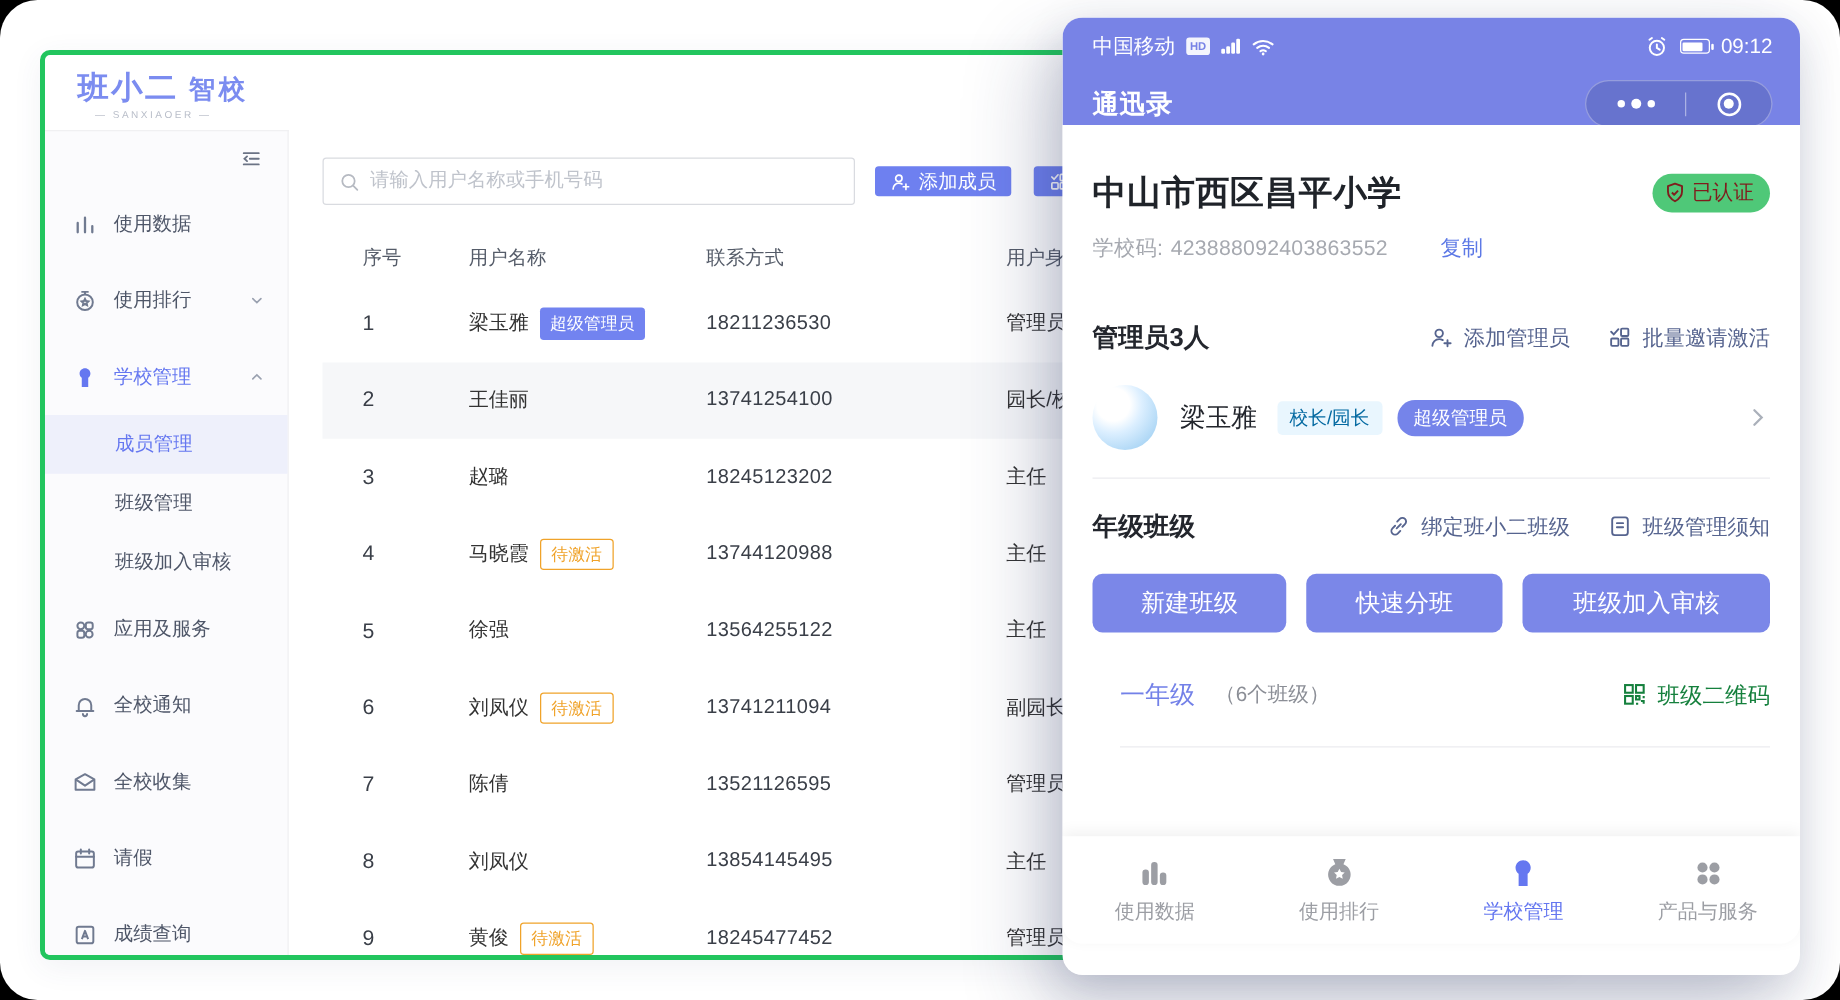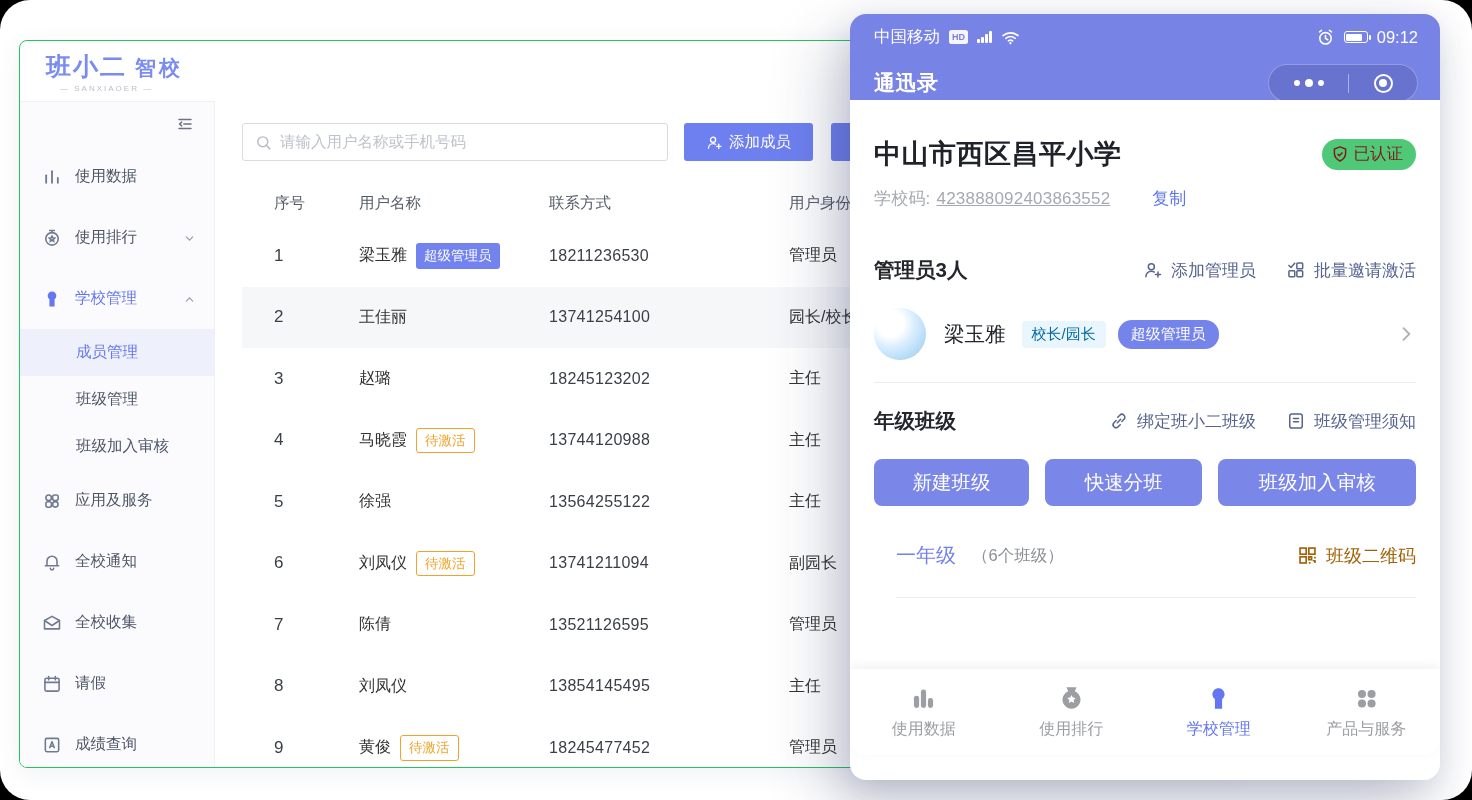--- a/index.html
+++ b/index.html
@@ -1,21 +1,21 @@
 <!DOCTYPE html>
 <html><head>
 <meta charset="utf-8">
 <style>
   * { margin:0; padding:0; box-sizing:border-box; }
   html,body { width:1472px; height:800px; background:#000; font-family:"Liberation Sans","DejaVu Sans",sans-serif; }
   .canvas { position:relative; width:1472px; height:800px; background:#fff; border-radius:30px; overflow:hidden; }
 
   
-  .desktop { position:absolute; left:19px; top:40px; width:1224px; height:728px; background:#fff;
-             border:1px solid #22c55e; border-radius:8px; box-shadow:0 6px 24px rgba(60,70,110,.07); overflow:hidden; z-index:1; }
+  .desktop { position:absolute; left:32px; top:40px; width:1224px; height:728px; background:#fff;
+             border:4px solid #22c55e; border-radius:8px; box-shadow:0 6px 24px rgba(60,70,110,.07); overflow:hidden; z-index:1; }
   .desk-header { height:60px; display:flex; align-items:center; padding-left:26px; }
   .logo-line { display:flex; align-items:baseline; gap:8px; }
   .logo-brand { font-size:25px; font-weight:bold; color:#7b8cf0; letter-spacing:2px; }
   .logo-suffix { font-size:21px; font-weight:bold; color:#7b8cf0; letter-spacing:3px; }
   .logo-sub { font-size:8px; color:#b9bec9; letter-spacing:2px; margin-top:1px; padding-left:14px; }
   .desk-body { display:flex; height:668px; }
 
   .sidebar { width:195px; flex:0 0 195px; background:#fbfbfd; border-top:1px solid #f0f0f2; border-right:1px solid #f0f0f2; }
   .collapse-row { height:44px; display:flex; align-items:center; justify-content:flex-end; padding-right:20px; color:#6b7385; }
   .snav-item { height:61px; display:flex; align-items:center; gap:13px; padding-left:22px; color:#4e5668; font-size:15.5px; cursor:pointer; position:relative; }
@@ -25,22 +25,22 @@
   .snav-sub { height:47px; display:flex; align-items:center; padding-left:56px; color:#4e5668; font-size:15.5px; cursor:pointer; }
   .snav-sub.active { background:#eef0fb; color:#6577f0; }
   .chev { position:absolute; right:18px; width:13px; height:13px; color:#9aa1b0; }
 
   .main { flex:1; padding:0 0 0 27px; overflow:hidden; }
   .toolbar { margin-top:22px; display:flex; align-items:center; }
   .search-box { width:426px; height:38px; border:1px solid #d9dbe0; border-radius:3px; display:flex; align-items:center; padding:0 12px; gap:8px; background:#fff; }
   .search-box svg { width:17px; height:17px; color:#b6bac2; flex:0 0 17px; }
   .search-box input { border:none; outline:none; flex:1; font-size:15.5px; color:#333; font-family:inherit; background:transparent; }
   .search-box input::placeholder { color:#bfc3cb; }
-  .btn-primary { height:38px; border:none; border-radius:3px; background:#6e80f0; color:#fff; font-size:15.5px;
-                 display:flex; align-items:center; gap:6px; padding:0 22px; cursor:pointer; font-family:inherit; white-space:nowrap; }
+  .btn-primary { height:24px; border:none; border-radius:3px; background:#6e80f0; color:#fff; font-size:15.5px;
+                 display:flex; align-items:center; gap:6px; padding:0 12px; cursor:pointer; font-family:inherit; white-space:nowrap; }
   .btn-primary svg { width:17px; height:17px; }
   .ml16 { margin-left:16px; } .ml18 { margin-left:18px; }
 
   .table { margin-top:20px; }
   .thead, .trow { display:grid; grid-template-columns:85px 190px 240px 1fr; align-items:center; padding-left:32px; }
   .thead { height:44px; color:#555c69; font-size:15.5px; }
   .trow { height:61.5px; color:#333; font-size:16px; }
   .trow.striped { background:#f6f7f9; }
   .cell-no span { font-size:17px; color:#3a3f48; }
   .cell-name { display:flex; align-items:center; gap:9px; white-space:nowrap; }
@@ -76,21 +76,21 @@
   .cap-record { width:19px; height:19px; border:2.5px solid #fff; border-radius:50%; display:flex; align-items:center; justify-content:center; }
   .cap-record i { width:8px; height:8px; background:#fff; border-radius:50%; display:block; }
 
   .phone-content { position:relative; height:655px; background:#fff; padding:0 24px; }
   .school-row { padding-top:36px; display:flex; align-items:center; justify-content:space-between; }
   .school-name { font-size:27px; color:#1f2329; font-weight:600; letter-spacing:.5px; }
   .verified-pill { background:#4fc878; color:#7f1d1d; font-size:16.5px; border-radius:16px; height:31px; display:flex; align-items:center; gap:5px; padding:0 13px 0 9px; }
   .verified-pill svg { width:18px; height:18px; }
   .code-row { margin-top:15px; display:flex; align-items:center; font-size:17px; }
   .code-label, .code-value { color:#a6a9b0; letter-spacing:.2px; }
-  .code-value { margin-left:6px;text-decoration:underline; }
+  .code-value { margin-left:6px; }
   .copy-link { margin-left:42px; color:#5d79e6; cursor:pointer; }
 
   .sec-head { display:flex; align-items:center; justify-content:space-between; }
   .sec-title { font-size:20.5px; color:#23262d; font-weight:600; }
   .sec-links { display:flex; align-items:center; gap:30px; }
   .slink { display:flex; align-items:center; gap:8px; color:#56648f; font-size:17px; cursor:pointer; white-space:nowrap; }
   .slink svg { width:20px; height:20px; }
   .admin-head { margin-top:46px; }
   .member-row { margin-top:24px; display:flex; align-items:center; cursor:pointer; }
   .avatar { width:52px; height:52px; border-radius:50%; background:radial-gradient(circle at 32% 30%, #ffffff 0 26%, #dcefff 45%, #8fc7ef 100%); flex:0 0 52px; }
@@ -99,21 +99,21 @@
   .level-badge { margin-left:12px; background:#7584ea; color:#fff; font-size:15px; padding:5px 13px; border-radius:14px; }
   .member-chev { margin-left:auto; width:20px; height:20px; color:#aab0ba; }
   .divider { height:1px; background:#ececef; margin-top:22px; }
   .grade-head { margin-top:24px; }
   .grade-btns { margin-top:24px; display:flex; gap:16px; }
   .grade-btn { border:none; background:#7b87e8; color:#fff; font-size:19.5px; height:47px; border-radius:8px; cursor:pointer; font-family:inherit; padding:0 10px; }
   .grade-btn.b1 { width:157px; } .grade-btn.b2 { width:159px; } .grade-btn.b3 { width:200px; }
   .grade-row { margin-top:36px; display:flex; align-items:center; padding-left:22px; }
   .grade-name { color:#7381e8; font-size:20px; }
   .grade-count { color:#8b8e96; font-size:16.5px; margin-left:16px; }
-  .qr-link { margin-left:auto; display:flex; align-items:center; gap:8px; color:#a16207; font-size:18px; cursor:pointer; }
+  .qr-link { margin-left:auto; display:flex; align-items:center; gap:8px; color:#15803d; font-size:18px; cursor:pointer; }
   .qr-link svg { width:21px; height:21px; }
   .divider.inset { margin-left:22px; margin-top:28px; }
 
   .tabbar { position:absolute; left:0; right:0; bottom:0; height:86px; background:#fff; box-shadow:0 -3px 12px rgba(0,0,0,.06);
             display:flex; align-items:center; border-radius:0 0 16px 16px; }
   .tab { flex:1; display:flex; flex-direction:column; align-items:center; gap:7px; color:#9c9ea4; cursor:pointer; }
   .tab svg { width:27px; height:27px; }
   .tab span { font-size:16px; }
   .tab.active { color:#6577f0; }
 </style>

